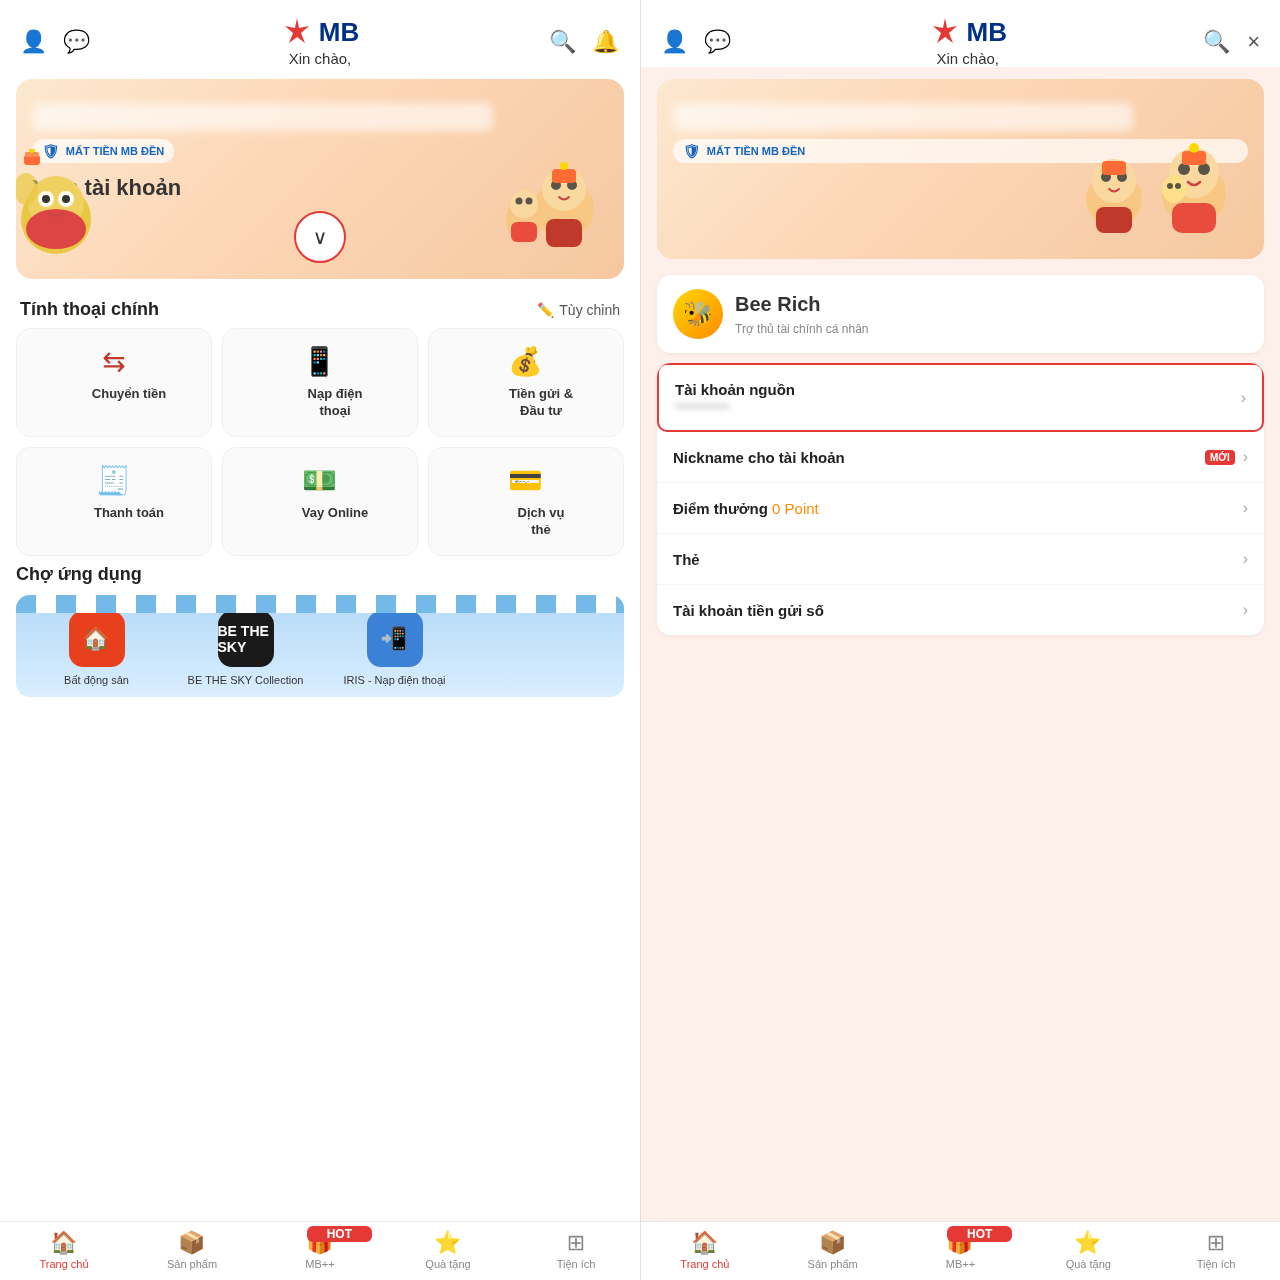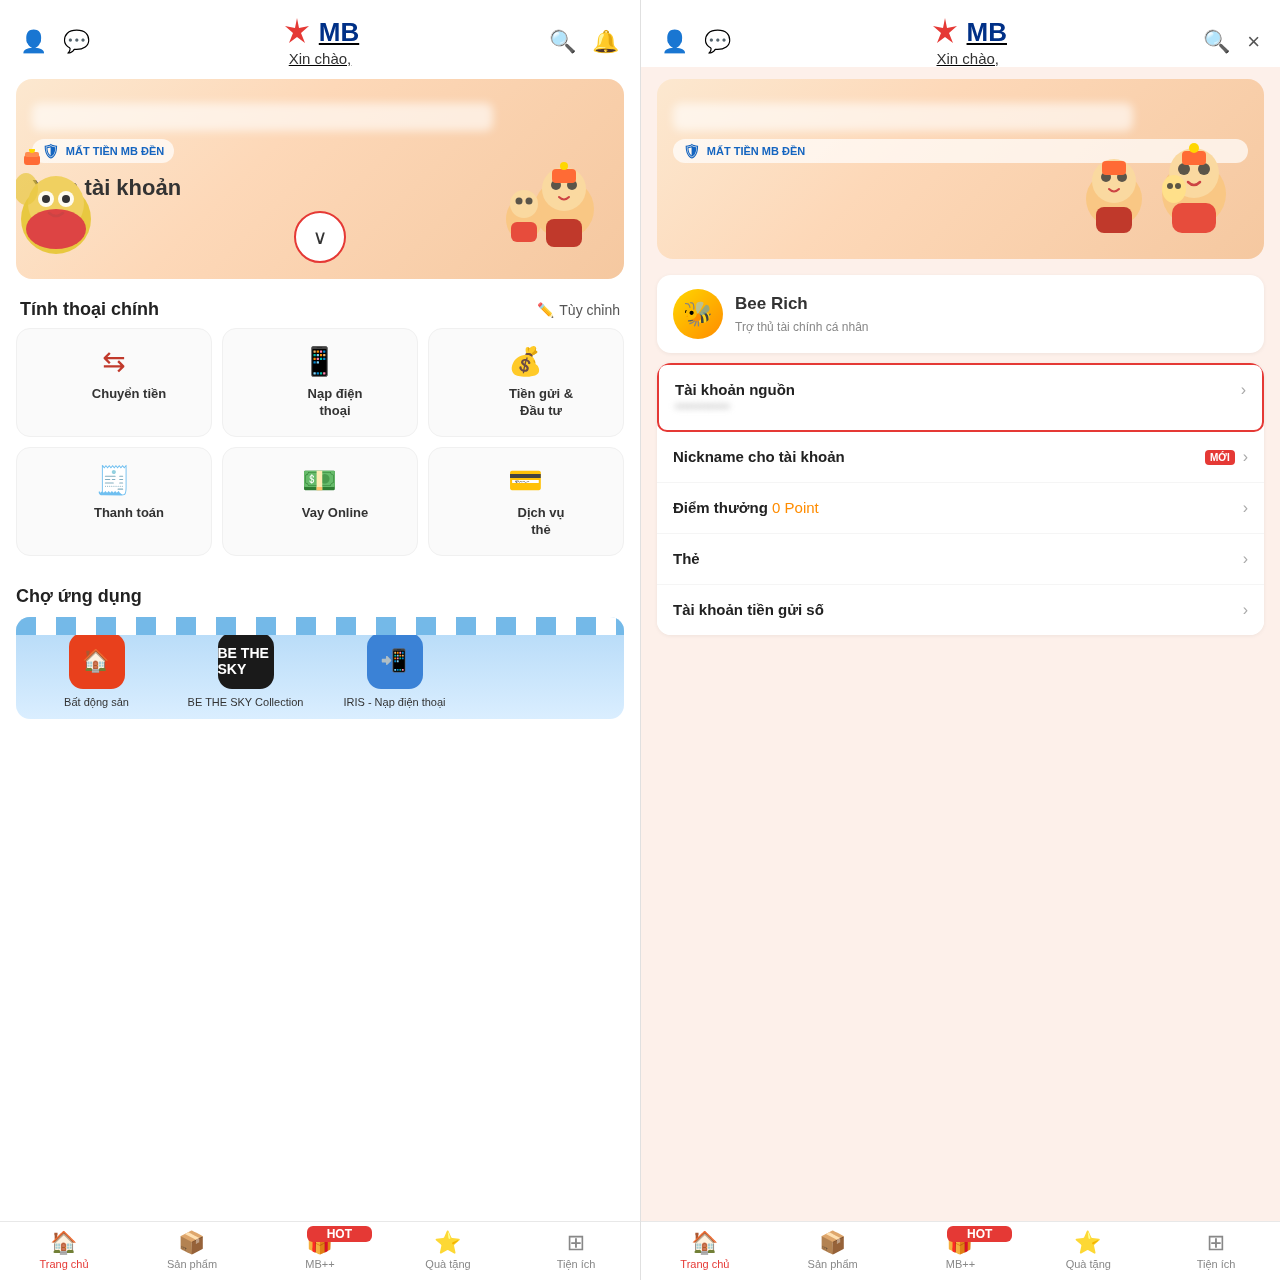--- a/index.html
+++ b/index.html
@@ -41,21 +41,20 @@
     }
     .header-icon {
       font-size: 22px;
       color: #333;
       cursor: pointer;
     }
     .logo-area {
       display: flex;
       flex-direction: column;
       align-items: center;
-      text-decoration: underline;
     }
     .logo-row {
       display: flex;
       align-items: center;
       gap: 6px;
     }
     .mb-star {
       width: 32px;
       height: 32px;
     }
@@ -201,21 +200,20 @@
       font-weight: 600;
       color: #333;
       text-align: center;
       line-height: 1.3;
       margin-left: 30px;
     }
 
     
     .market-section {
       padding: 0 16px;
-      margin-top: 22px;
     }
     .market-title {
       font-size: 18px;
       font-weight: 700;
       color: #222;
       margin-bottom: 10px;
     }
     .market-grid {
       background: linear-gradient(180deg, #b3d9f7 0%, #daeeff 100%);
       border-radius: 14px;
@@ -348,40 +346,40 @@
       border-radius: 50%;
       background: linear-gradient(135deg, #ffd700, #ff8c00);
       display: flex;
       align-items: center;
       justify-content: center;
       font-size: 24px;
       flex-shrink: 0;
     }
     .bee-info {}
     .bee-name {
-      font-size: 17px;
+      font-size: 20px;
       font-weight: 700;
       color: #333;
     }
     .bee-desc {
       font-size: 12px;
       color: #888;
       margin-top: 6px;
     }
 
     
     .menu-list {
       background: #fff;
       border-radius: 14px;
       overflow: hidden;
       box-shadow: 0 1px 4px rgba(0,0,0,0.06);
     }
     .menu-item {
       display: flex;
-      align-items: flex-start;
+      align-items: center;
       justify-content: space-between;
       padding: 16px 16px;
       border-bottom: 1px solid #f5f5f5;
       cursor: pointer;
       background: #fff;
     }
     .menu-item:last-child {
       border-bottom: none;
     }
     .menu-item-left {

